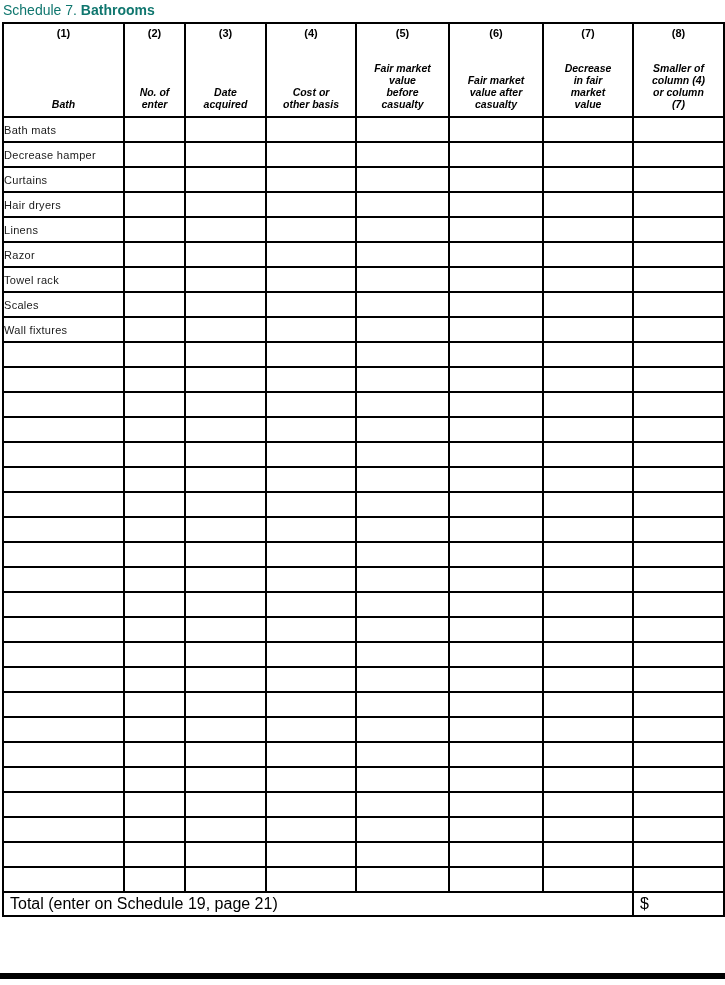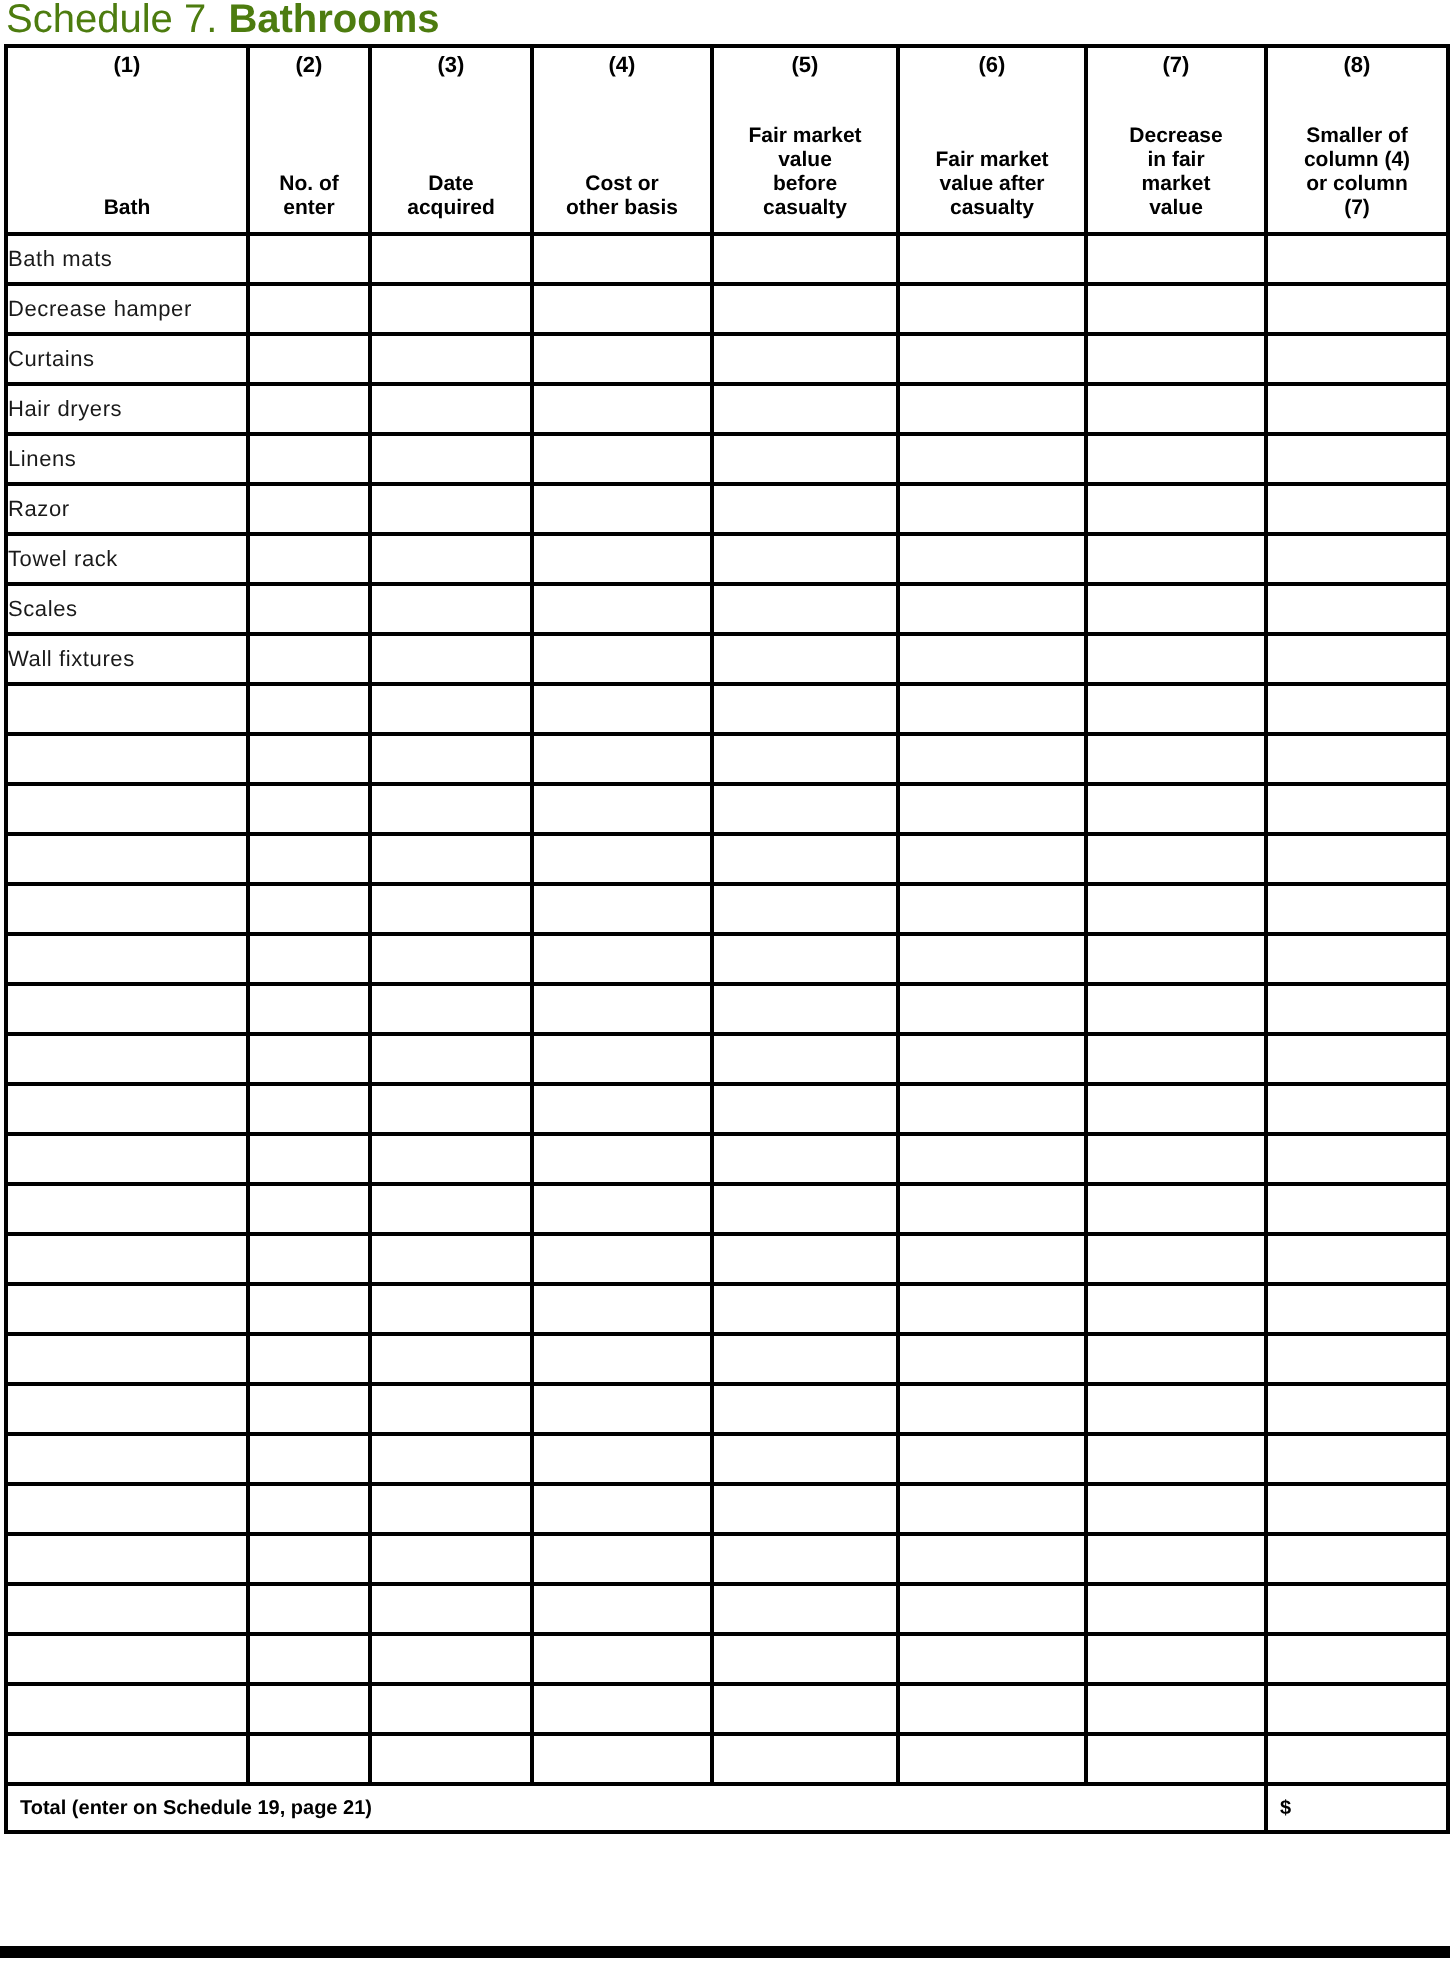--- a/index.html
+++ b/index.html
@@ -9,23 +9,23 @@
     height: 985px;
     background: #ffffff;
     font-family: "Liberation Sans", sans-serif;
     color: #000000;
     overflow: hidden;
   }
   .title {
     position: absolute;
     top: 2px;
     left: 3px;
-    font-size: 20px;
+    font-size: 14px;
     line-height: 17px;
-    color: #4d7c0f;
+    color: #0f766e;
     white-space: nowrap;
   }
   .title .bold { font-weight: bold; }
 
   table.schedule {
     position: absolute;
     top: 22px;
     left: 2px;
     width: 721px;
     border-collapse: collapse;
@@ -57,39 +57,40 @@
     line-height: 12px;
     text-align: center;
     font-weight: bold;
   }
   .hdr-label {
     font-size: 10.5px;
     line-height: 12px;
     text-align: center;
     font-weight: bold;
     white-space: pre-line;
+    font-style: italic;
   }
 
   tbody td { height: 23px; padding: 0; }
   td.item-cell {
     padding-left: 0;
     font-size: 11px;
     letter-spacing: 0.3px;
     color: #1a1a1a;
     vertical-align: middle;
     white-space: nowrap;
     overflow: hidden;
   }
   td.value-cell { background: #ffffff; }
 
   tfoot td {
     height: 20px;
     border-top: 3px solid #000000;
-    font-weight: bold;
-    font-size: 10px;
+    font-weight: normal;
+    font-size: 16px;
     vertical-align: middle;
   }
   td.total-label { padding-left: 6px; }
   td.total-amount { padding-left: 6px; }
 
   .bottom-rule {
     position: absolute;
     left: 0;
     top: 973px;
     width: 725px;

